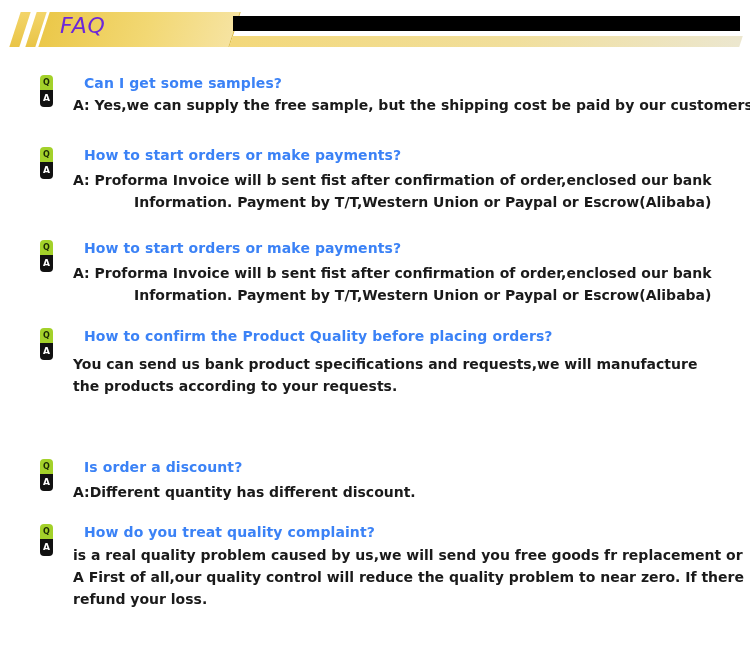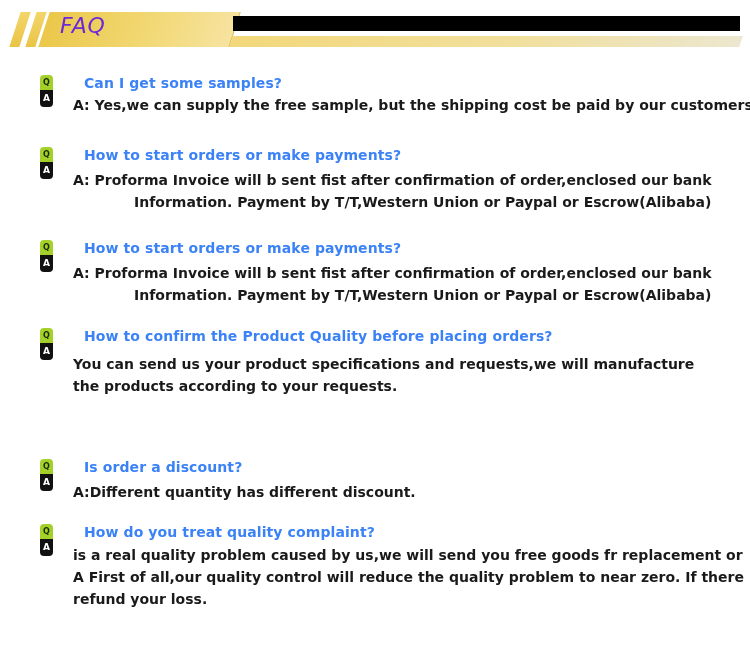--- a/index.html
+++ b/index.html
@@ -105,21 +105,21 @@
   </div>
 </div>
 
 <div class="faq-item" style="top:328px;">
   <div class="qa-pill" style="top:0;">
     <div class="q">Q</div>
     <div class="a">A</div>
   </div>
   <div class="question" style="top:0;">How to confirm the Product Quality before placing orders?</div>
   <div class="answer" style="top:20px;">
-    <span class="line para2">You can send us your product specifications and requests,we will manufacture</span>
+    <span class="line para2">You can send us bank product specifications and requests,we will manufacture</span>
     <span class="line">the products according to your requests.</span>
   </div>
 </div>
 
 <div class="faq-item" style="top:459px;">
   <div class="qa-pill" style="top:0;">
     <div class="q">Q</div>
     <div class="a">A</div>
   </div>
   <div class="question" style="top:0;">Is order a discount?</div>

